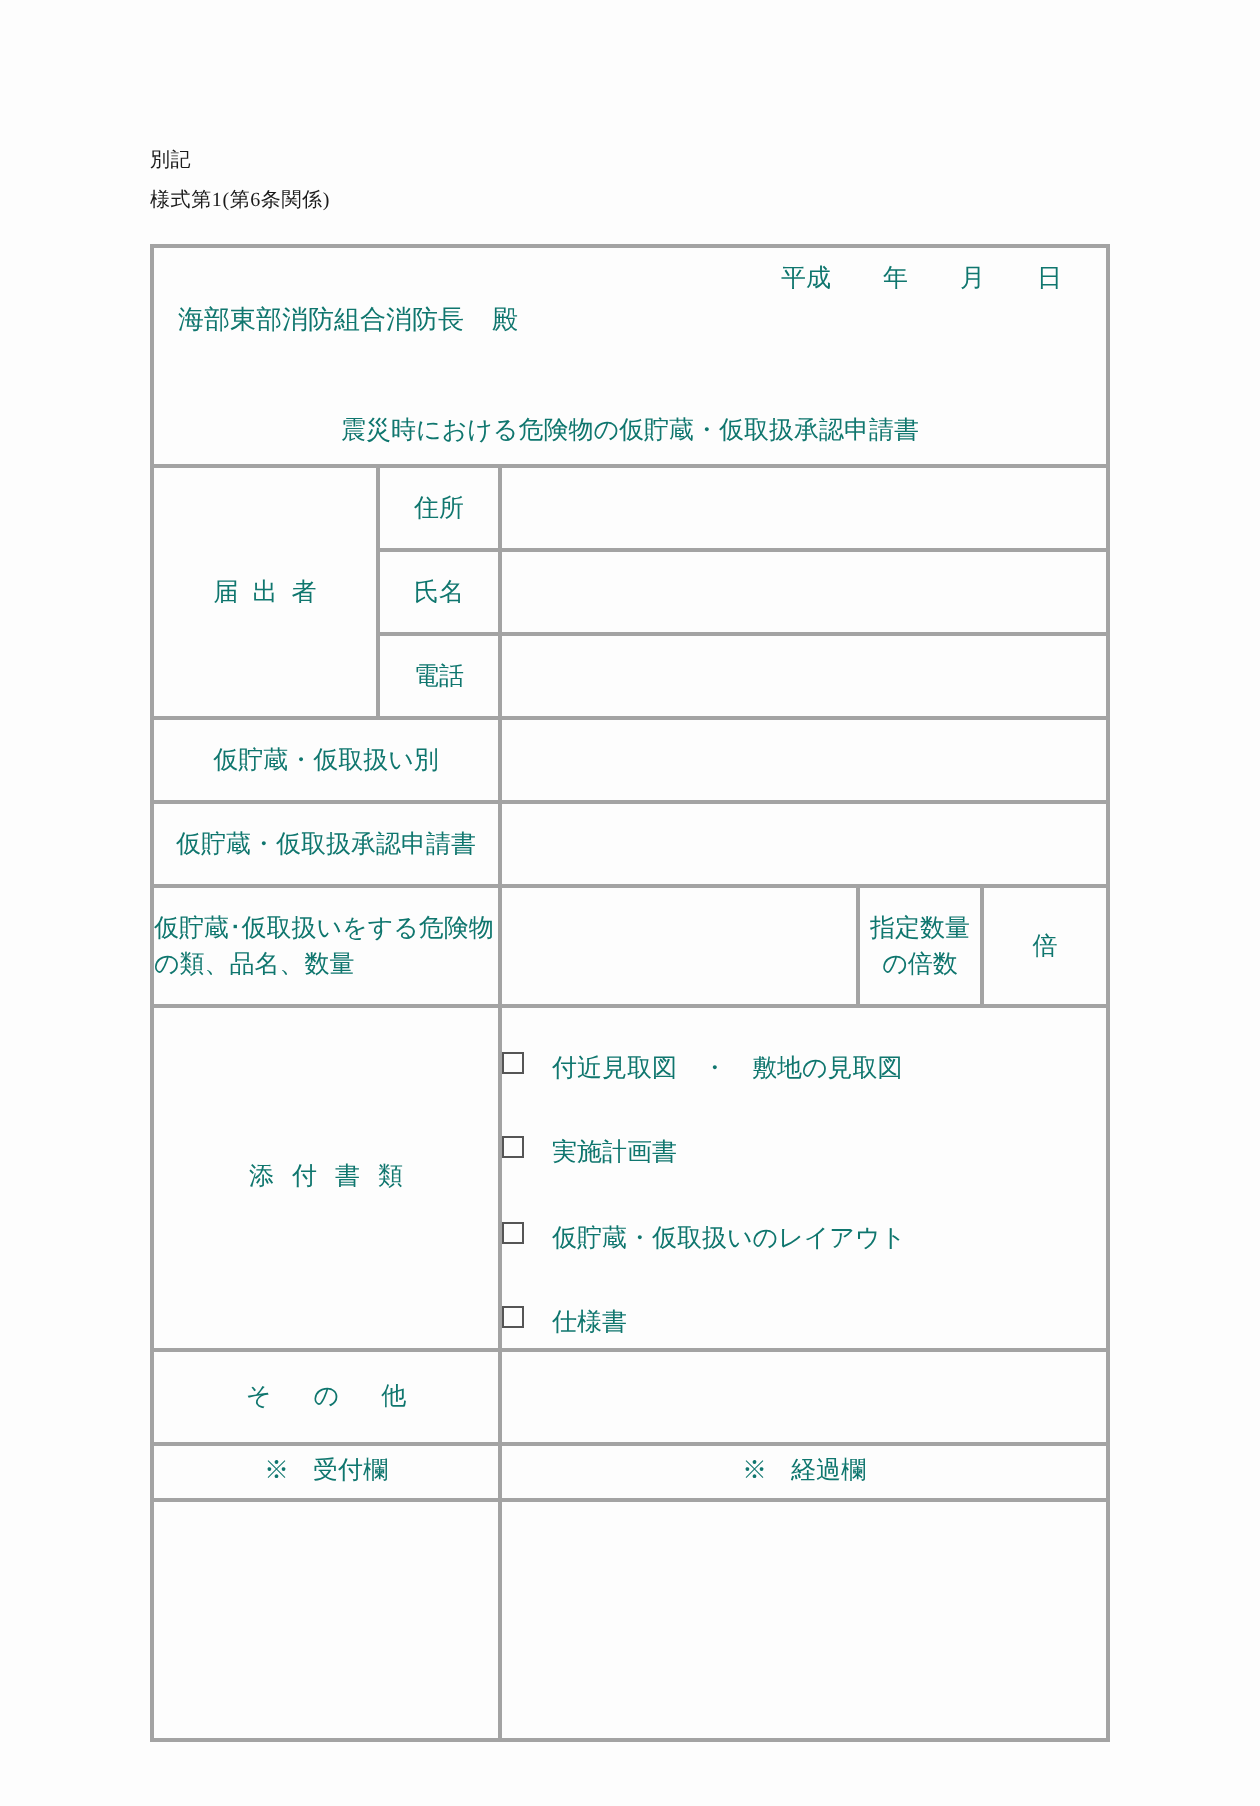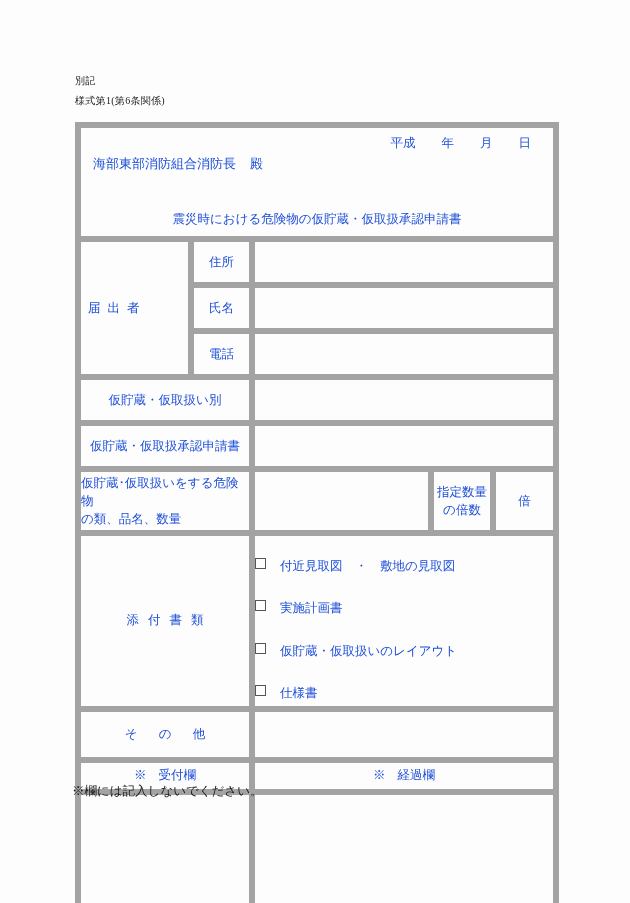--- a/index.html
+++ b/index.html
@@ -40,25 +40,25 @@
   
   .form-table {
     position: absolute;
     left: 75px;
     top: 122px;
     width: 478px;
     border-collapse: collapse;
     table-layout: fixed;
   }
   .form-table td {
-    border: 6px solid #a3a3a3;
+    border: 2px solid #a3a3a3;
     padding: 0;
     vertical-align: middle;
     font-size: 12.5px;
-    color: #1d4ed8;
+    color: #0f766e;
   }
 
   .cell-center   { text-align: center; }
 
   
   .header-cell {
     position: relative;
     height: 108px;
   }
   .date-line {
@@ -85,21 +85,21 @@
     bottom: 8px;
     left: 0;
     width: 100%;
     text-align: center;
     font-size: 12.5px;
     white-space: nowrap;
   }
 
   
   .applicant-label {
-    text-align: left;
+    text-align: center;
     font-size: 12.5px;
     letter-spacing: 7px;
     text-indent: 7px;
   }
   .sub-label {
     text-align: center;
     font-size: 12.5px;
     height: 40px;
   }
 
@@ -278,15 +278,14 @@
       </tr>
 
       <tr>
         <td class="blank-big" colspan="2"></td>
         <td class="blank-big" colspan="3"></td>
       </tr>
 
     </tbody>
   </table>
 
-  <div class="footer-note">※欄には記入しないでください。</div>
 
 </div>
 
 </body></html>

